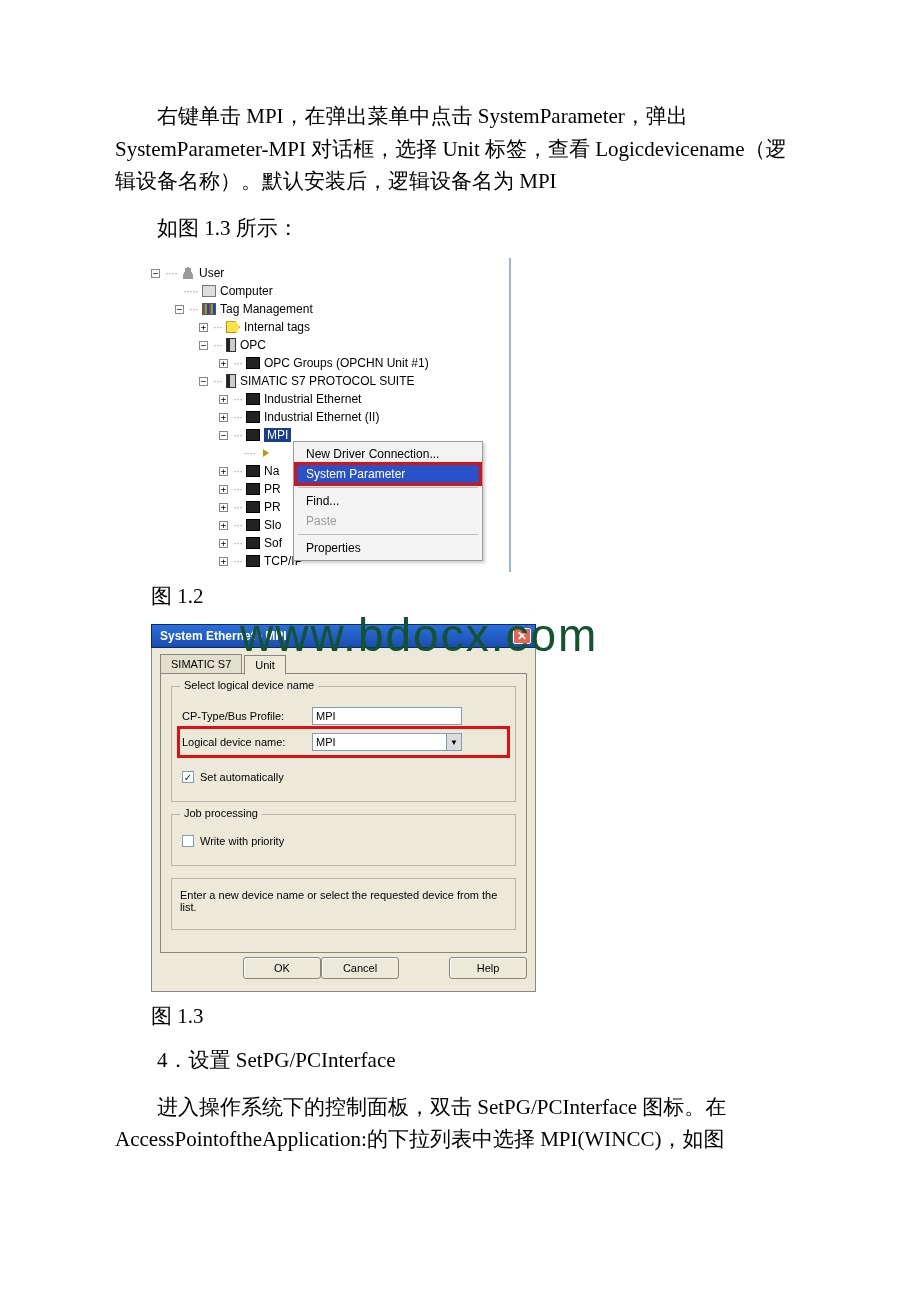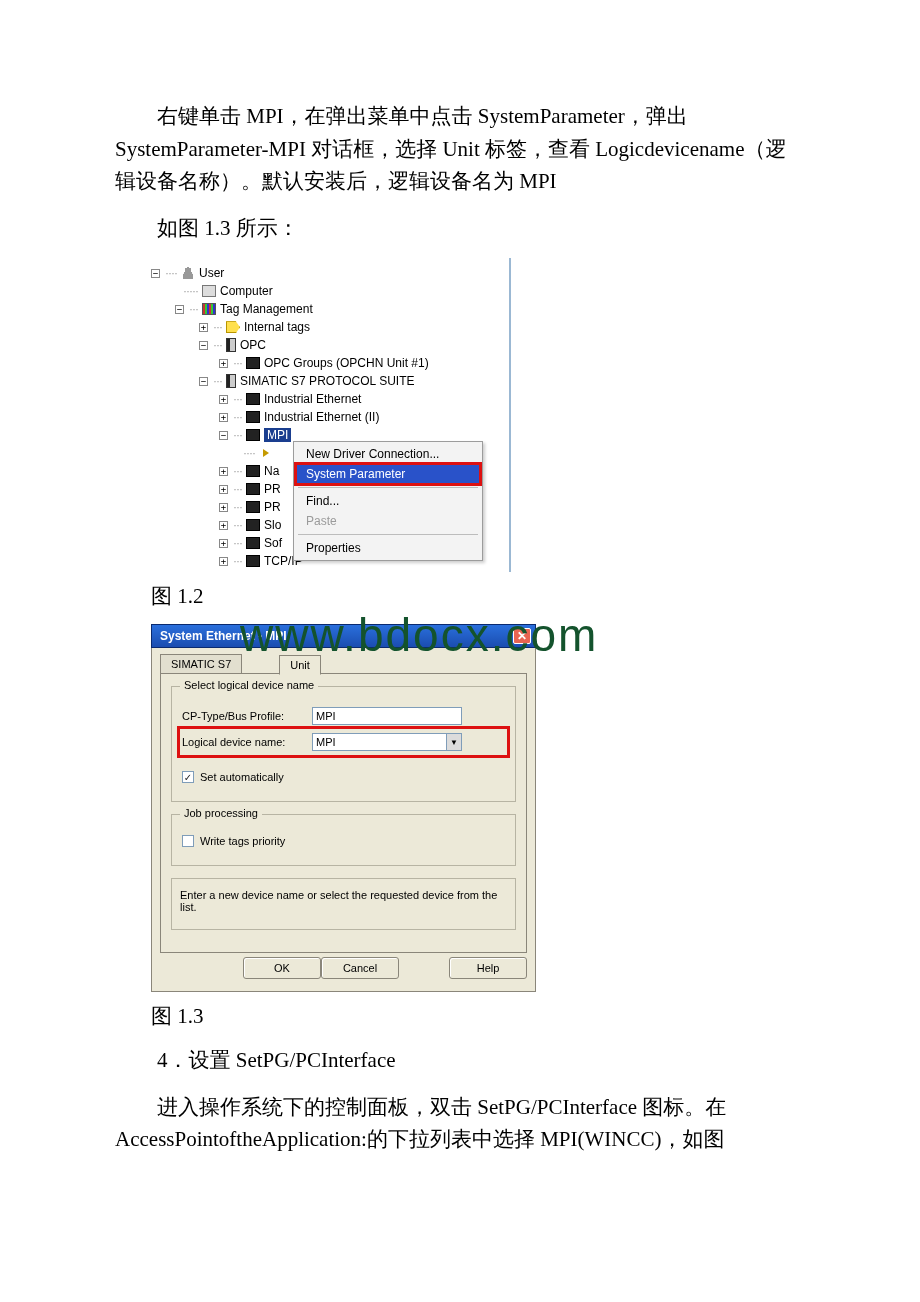--- a/index.html
+++ b/index.html
@@ -173,21 +173,20 @@
     padding: 3px 10px 3px 10px;
     border: 1px solid #8a867a;
     background: #ece9d8;
     font-size: 11px;
     margin-right: 2px;
   }
   .tab.active {
     border-bottom: 1px solid #ece9d8;
     position: relative; top: 1px;
     background: #ece9d8;
-    margin-left: 35px;
   }
   .tab.inactive { background: #e2dfcf; }
   .tab-pane {
     border: 1px solid #8a867a;
     padding: 12px 10px 10px 10px;
     background: #ece9d8;
   }
   .group {
     border: 1px solid #b7b4a3;
     padding: 14px 10px 12px 10px;
@@ -418,21 +417,21 @@
           <div class="frow" style="margin-top:18px">
             <span class="chk">✓</span>
             <span>Set automatically</span>
           </div>
         </div>
 
         <div class="group">
           <div class="group-title">Job processing</div>
           <div class="frow">
             <span class="chk"></span>
-            <span>Write tags priority</span>
+            <span>Write with priority</span>
           </div>
         </div>
 
         <div class="hint">Enter a new device name or select the requested device from the list.</div>
 
       </div>
       <div class="dlg-buttons">
         <div class="dlg-btn">OK</div>
         <div class="dlg-btn">Cancel</div>
         <div class="dlg-btn help">Help</div>

